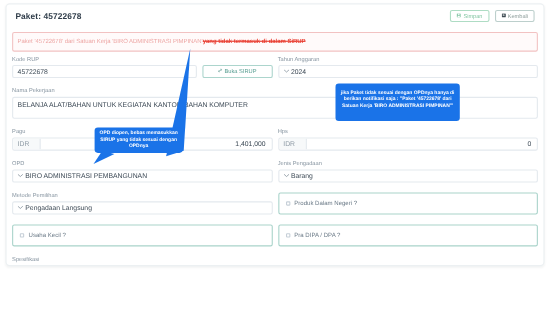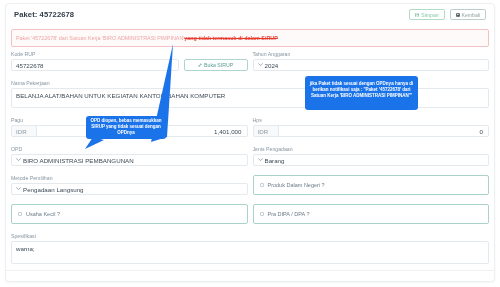--- a/index.html
+++ b/index.html
@@ -9,21 +9,21 @@
     font-family: "Liberation Sans", sans-serif;
     -webkit-font-smoothing: antialiased;
     overflow: hidden;
   }
   .page { position: relative; width: 500px; height: 287px; background: #ffffff; }
 
   
   .card {
     position: absolute;
     left: 5px; top: 3px;
-    width: 490px; height: 279px;
+    width: 490px; height: 239px;
     background: #ffffff;
     border: 1px solid #ecf0f2;
     border-radius: 4px;
     box-sizing: border-box;
     box-shadow: 0 1px 2px rgba(20,30,40,.05);
     overflow: hidden;
   }
   .card-header {
     height: 21px;
     display: flex; align-items: center; justify-content: space-between;

